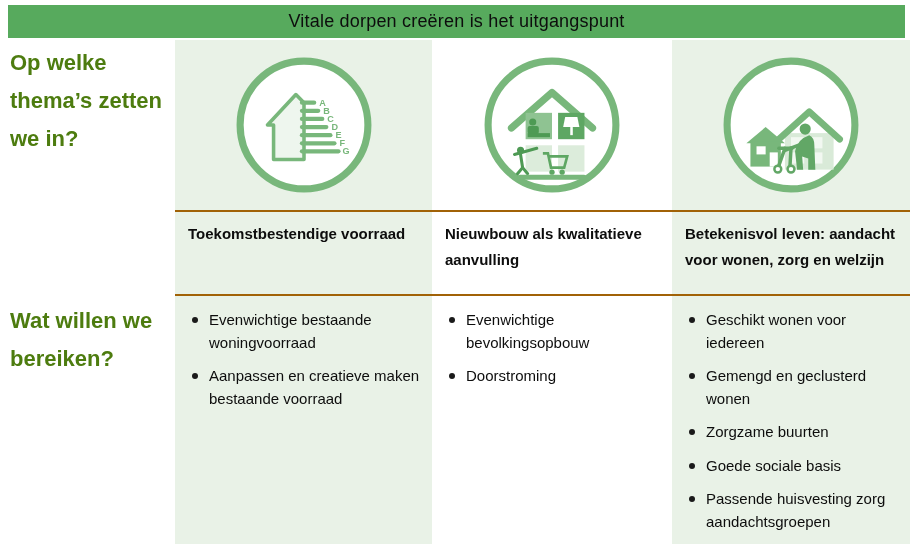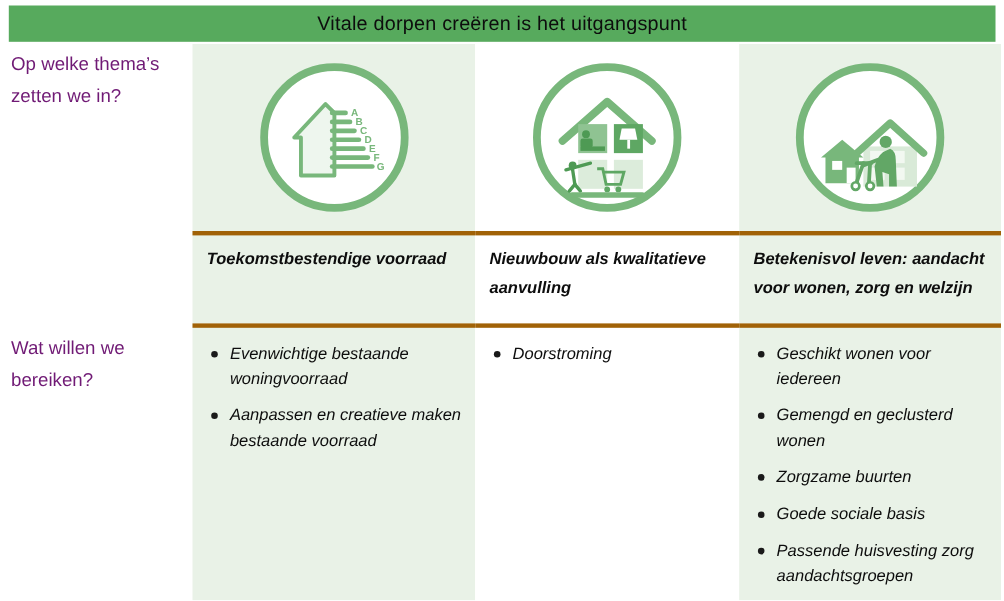--- a/index.html
+++ b/index.html
@@ -9,35 +9,35 @@
 
   .banner {
     position:absolute; left:8px; top:5px; width:897px; height:33px;
     background:#57aa5d; color:#0d0d0d;
     display:flex; align-items:center; justify-content:center;
     font-size:18px; font-weight:500; letter-spacing:0.2px;
   }
 
   .q-label {
     position:absolute; left:10px; width:158px;
-    color:#701a75; font-weight:normal; font-size:17px; line-height:1.72;
+    color:#4d7c0f; font-weight:bold; font-size:22px; line-height:1.72;
   }
   .q1 { top:44px; }
   .q2 { top:302px; }
 
   .grid {
     position:absolute; left:175px; top:40px; width:735px; height:501px;
     display:grid;
     grid-template-columns:257px 240px 238px;
     grid-template-rows:170px 84px 1fr;
   }
   .cell { position:relative; }
   .bg-green { background:#e9f2e7; }
   .bg-white { background:#ffffff; }
-  .rule-top { border-top:4px solid #a16207;font-style:italic; }
+  .rule-top { border-top:2px solid #a16207; }
 
   .icon-cell { display:flex; align-items:center; justify-content:center; }
   .icon-cell svg { display:block; }
 
   .hdr {
     padding:9px 13px 0 13px;
     font-weight:bold; font-size:15px; line-height:1.72; color:#0d0d0d;
   }
 
   .bullets { padding:13px 8px 0 10px; }
@@ -160,20 +160,21 @@
     <div class="cell bg-green rule-top hdr">Betekenisvol leven: aandacht voor wonen, zorg en welzijn</div>
 
     <div class="cell bg-green rule-top bullets">
       <ul>
         <li>Evenwichtige bestaande woningvoorraad</li>
         <li>Aanpassen en creatieve maken bestaande voorraad</li>
       </ul>
     </div>
     <div class="cell bg-white rule-top bullets">
       <ul>
+        <li>Evenwichtige bevolkingsopbouw</li>
         <li>Doorstroming</li>
       </ul>
     </div>
     <div class="cell bg-green rule-top bullets">
       <ul>
         <li>Geschikt wonen voor iedereen</li>
         <li>Gemengd en geclusterd wonen</li>
         <li>Zorgzame buurten</li>
         <li>Goede sociale basis</li>
         <li>Passende huisvesting zorg aandachtsgroepen</li>

